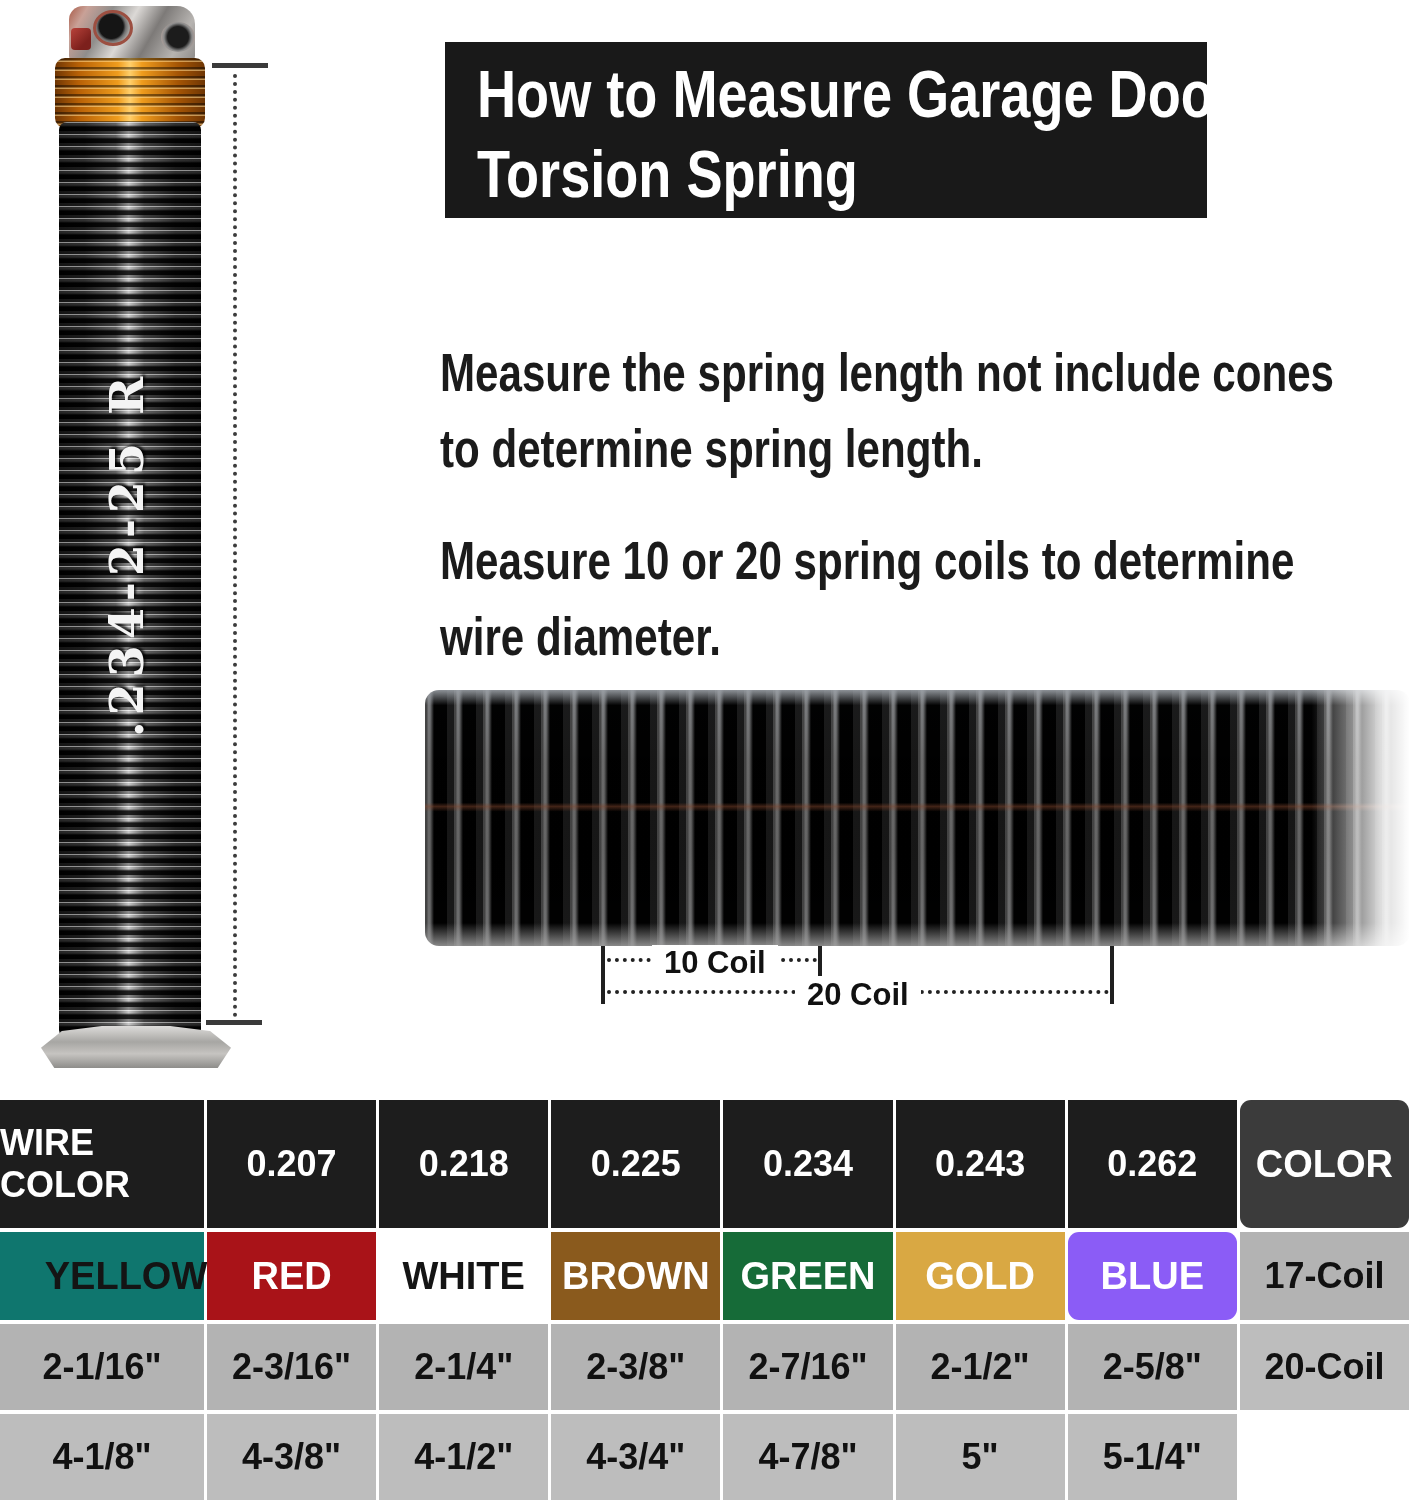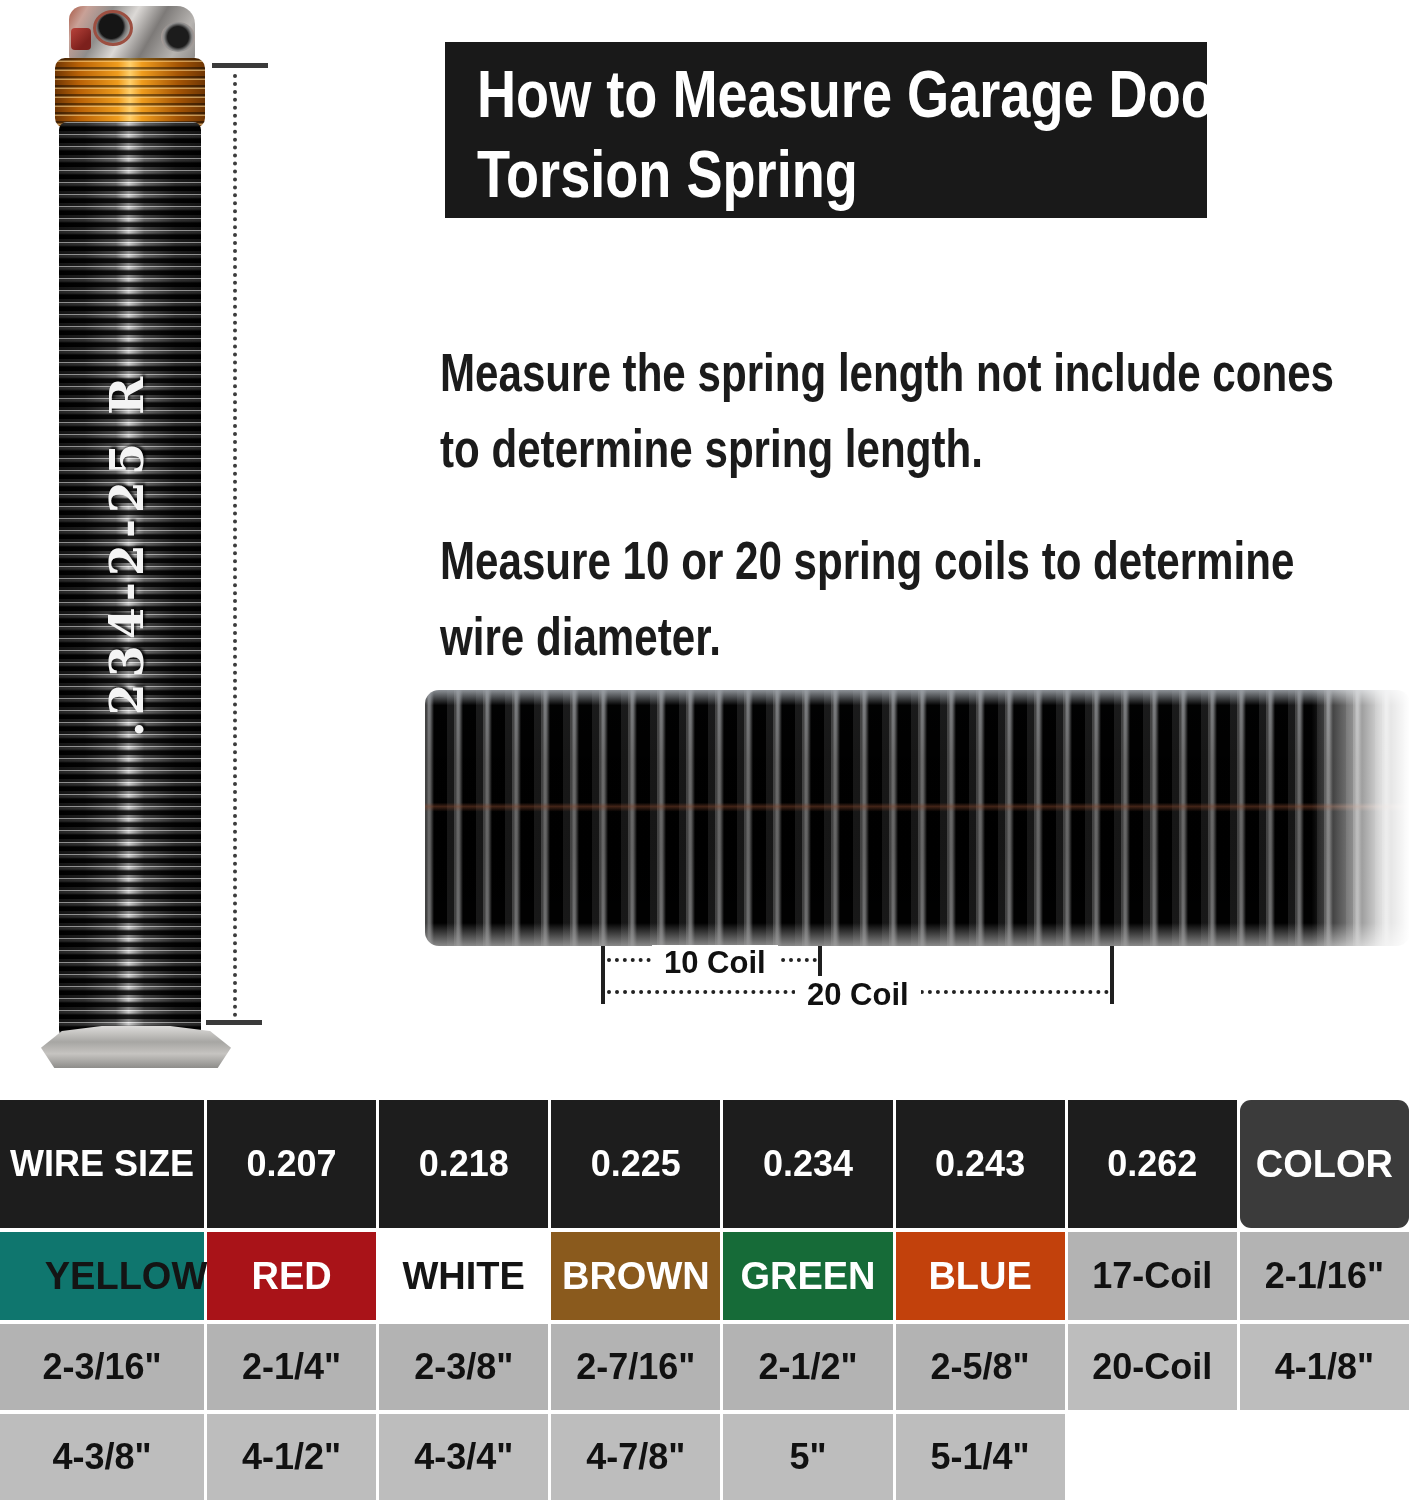--- a/index.html
+++ b/index.html
@@ -72,21 +72,21 @@
   .cell { display:flex; align-items:center; justify-content:center; font-weight:bold; font-size:36px; }
   .t-head { background:#1d1d1d; color:#fff; }
   .t-color-label { background:#3b3b3b; color:#fff; font-size:38px;border-radius:11px; }
   .t-swatch { font-size:38px; }
   .c-yellow { background:#0f766e; color:#141414;padding-left:48px; }
   .c-white  { background:#ffffff; color:#141414; }
   .c-red    { background:#a91318; color:#fff; }
   .c-brown  { background:#8a5a1d; color:#fff; }
   .c-green  { background:#166b38; color:#fff; }
   .c-gold   { background:#d9a843; color:#fff; }
-  .c-blue   { background:#c2410c; color:#fff; }
+  .c-blue   { background:#8b5cf6; color:#fff;border-radius:11px; }
   .t-gray1 { background:#b3b3b3; color:#111; }
   .t-gray2 { background:#bdbdbd; color:#111; }
 </style>
 </head>
 <body>
 
 <div class="page">
 
   <div class="spring-col">
     <div class="cone-top">
@@ -123,34 +123,35 @@
   <div class="cm-tick" style="left:601px; top:946px; height:58px;"></div>
   <div class="cm-tick" style="left:818px; top:946px; height:30px;"></div>
   <div class="cm-tick" style="left:1110px; top:946px; height:58px;"></div>
   <div class="cm-dotted" style="left:607px; top:958px; width:210px;"></div>
   <div class="cm-label" style="left:652px; top:945px;">10 Coil</div>
   <div class="cm-dotted" style="left:607px; top:990px; width:502px;"></div>
   <div class="cm-label" style="left:795px; top:977px;">20 Coil</div>
 
   <div class="spec-table">
 
-    <div class="cell t-head">WIRE SIZE</div>
+    <div class="cell t-head">WIRE COLOR</div>
     <div class="cell t-head">0.207</div>
     <div class="cell t-head">0.218</div>
     <div class="cell t-head">0.225</div>
     <div class="cell t-head">0.234</div>
     <div class="cell t-head">0.243</div>
     <div class="cell t-head">0.262</div>
 
     <div class="cell t-color-label">COLOR</div>
     <div class="cell t-swatch c-yellow">YELLOW</div>
     <div class="cell t-swatch c-red">RED</div>
     <div class="cell t-swatch c-white">WHITE</div>
     <div class="cell t-swatch c-brown">BROWN</div>
     <div class="cell t-swatch c-green">GREEN</div>
+    <div class="cell t-swatch c-gold">GOLD</div>
     <div class="cell t-swatch c-blue">BLUE</div>
 
     <div class="cell t-gray1">17-Coil</div>
     <div class="cell t-gray1">2-1/16"</div>
     <div class="cell t-gray1">2-3/16"</div>
     <div class="cell t-gray1">2-1/4"</div>
     <div class="cell t-gray1">2-3/8"</div>
     <div class="cell t-gray1">2-7/16"</div>
     <div class="cell t-gray1">2-1/2"</div>
     <div class="cell t-gray1">2-5/8"</div>

